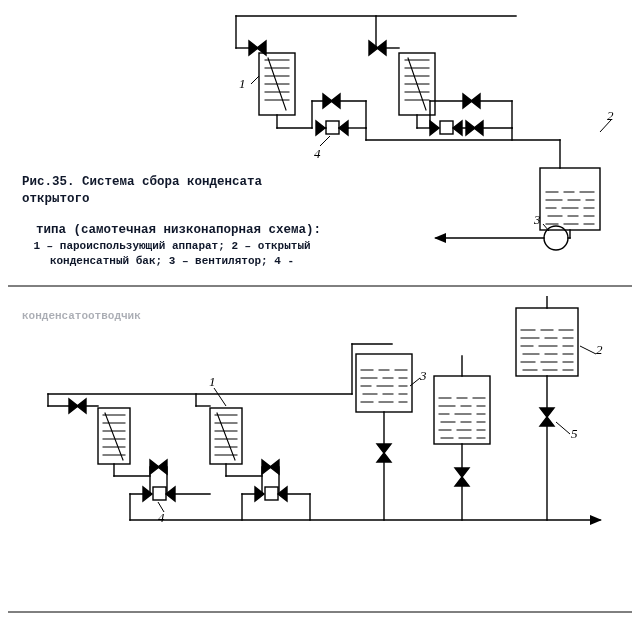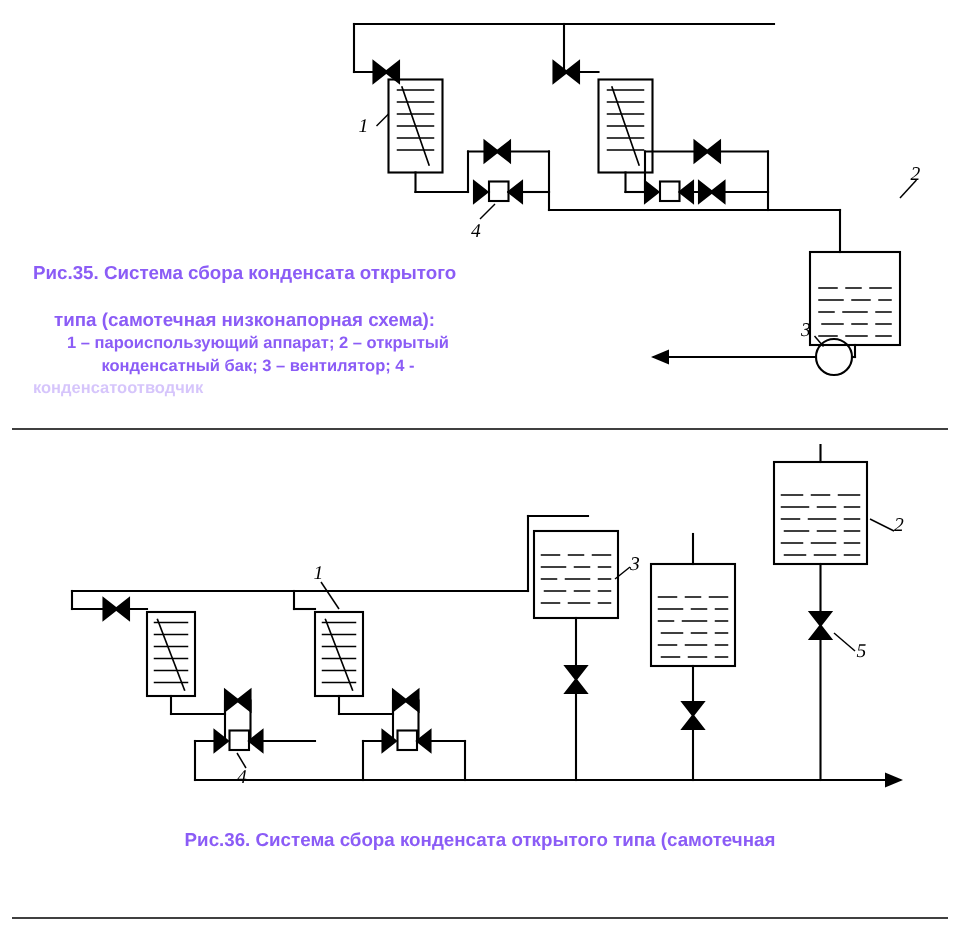--- a/index.html
+++ b/index.html
@@ -20,22 +20,22 @@
     width: 640px;
     height: 624px;
   }
   .fig-svg {
     position: absolute;
     left: 0;
     top: 0;
   }
   .cap {
     position: absolute;
-    font-family: Liberation Sans, sans-serif;
-    color: #8b5cf6;
+    font-family: Liberation Mono, monospace;
+    color: #0f172a;
   }
   .cap-title {
     font-weight: bold;
     font-size: 12.5px;
     line-height: 17px;
   }
   .cap-sub {
     font-weight: bold;
     font-size: 11px;
     line-height: 15px;
@@ -169,21 +169,21 @@
     <text class="num-label" x="607" y="120">2</text>
     <text class="num-label" x="534" y="224">3</text>
     <text class="num-label" x="314" y="158">4</text>
   </svg>
 
   <div class="cap" id="cap35">
     <div class="cap-title l1">Рис.35. Система сбора конденсата открытого</div>
     <div class="cap-title l2">типа (самотечная низконапорная схема):</div>
     <div class="cap-sub l3">1 – пароиспользующий аппарат; 2 – открытый</div>
     <div class="cap-sub l4">конденсатный бак; 3 – вентилятор; 4 -</div>
-    <div class="cap-sub l5" style="opacity:0.35;">конденсатоотводчик</div>
+    <div class="cap-sub l5" style="opacity:0.35;margin-top:40px;">конденсатоотводчик</div>
   </div>
 
   <svg class="fig-svg" style="top:0;" width="640" height="624" viewBox="0 0 640 624">
     <path d="M8 286 H632" stroke="#000" stroke-width="1" fill="none"></path>
     <path d="M8 612 H632" stroke="#000" stroke-width="1" fill="none"></path>
   </svg>
 
   <svg class="fig-svg" style="top:296px;" width="640" height="256" viewBox="0 0 640 256">
     <g stroke="#000" stroke-width="1.4" fill="none" stroke-linecap="square">
 
@@ -300,16 +300,15 @@
     </g>
 
     <text class="num-label" x="209" y="90">1</text>
     <text class="num-label" x="596" y="58">2</text>
     <text class="num-label" x="420" y="84">3</text>
     <text class="num-label" x="158" y="226">4</text>
     <text class="num-label" x="571" y="142">5</text>
   </svg>
 
   <div class="cap" id="cap36">
-    <div class="cap-title l1">Рис.36. Система сбора конденсата открытого типа (самотечная</div>
   </div>
 
 </div>
 
 </body></html>

